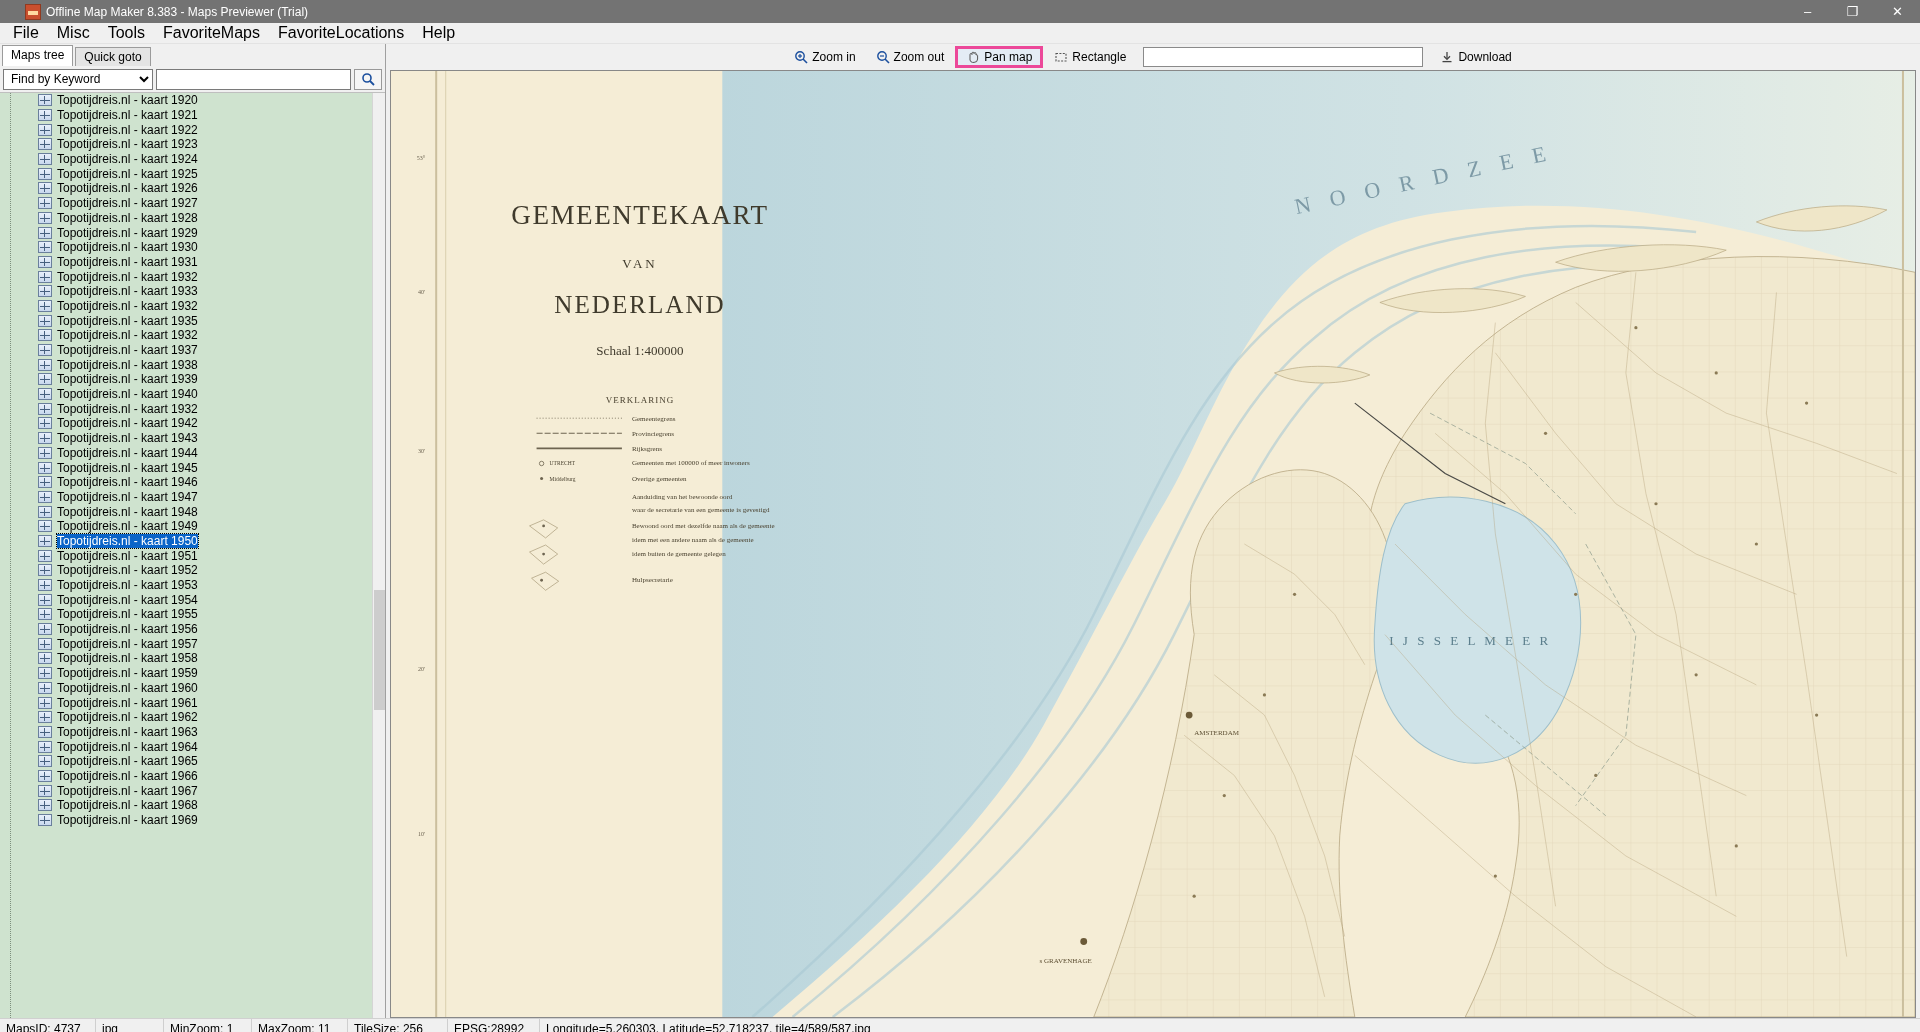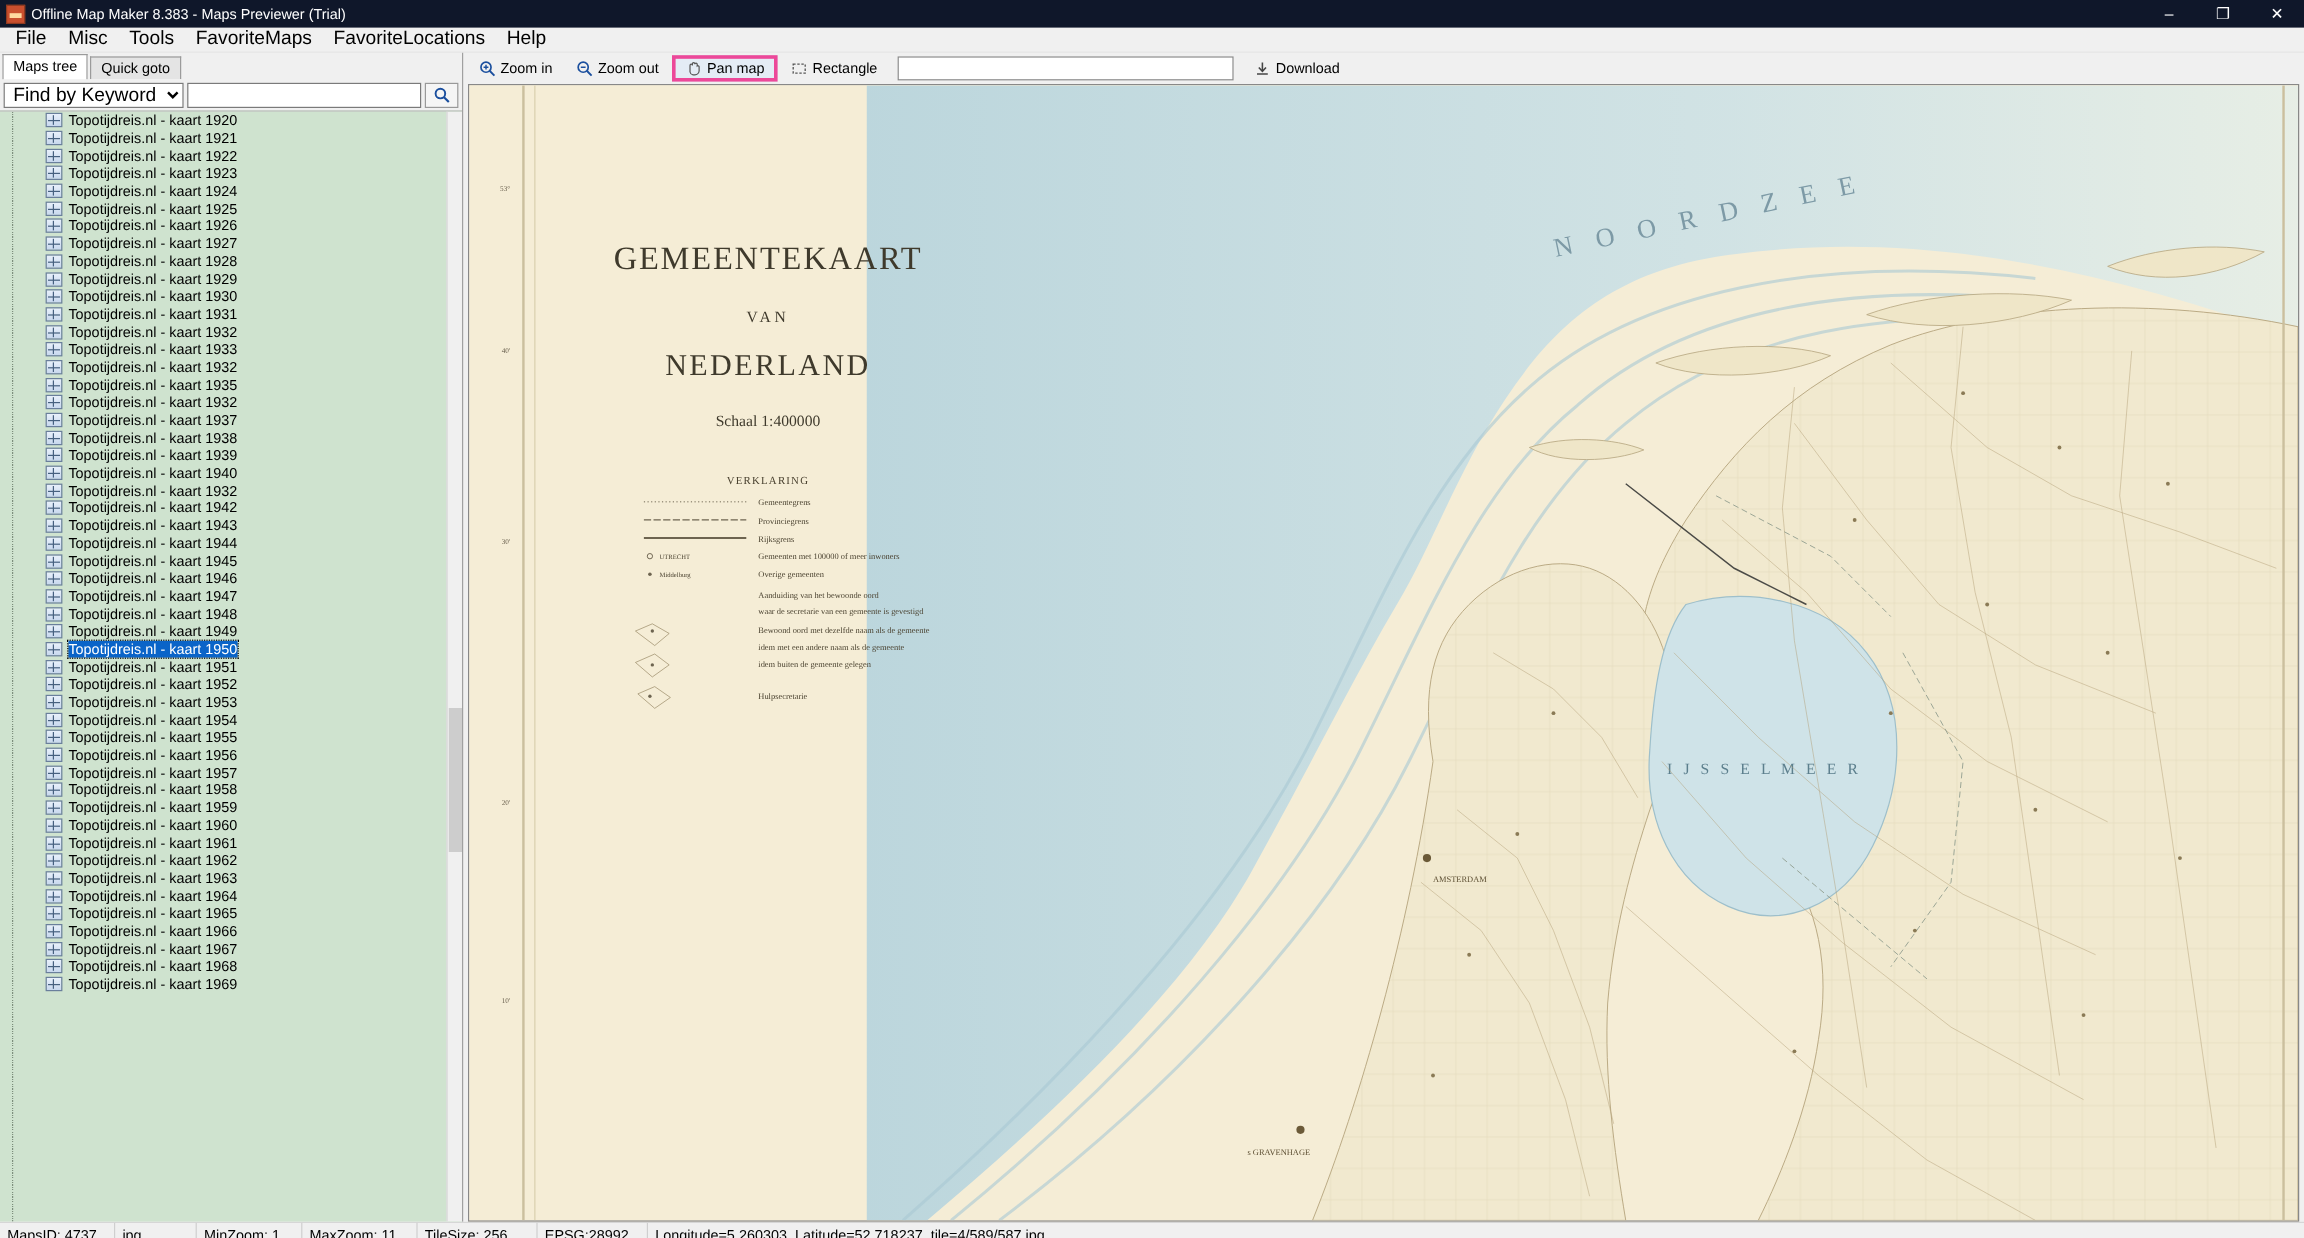--- a/index.html
+++ b/index.html
@@ -8,26 +8,27 @@
     width: 1920px; height: 1032px;
     overflow: hidden;
     font-family: "Liberation Sans", sans-serif;
     font-size: 12px;
     background: #f0f0f0;
   }
 
   
   #titlebar {
     height: 23px;
-    background: #0f172a;
+    background: #737373;
     display: flex;
     align-items: center;
     color: #ffffff;
     font-size: 12px;
     position: relative;
+    padding-left: 20px;
   }
   #titlebar .app-icon {
     width: 16px; height: 16px;
     margin: 0 5px 0 5px;
     background: #c94f2e;
     border: 1px solid #8f3a20;
     position: relative;
     flex: none;
   }
   #titlebar .app-icon::after {
@@ -101,21 +102,21 @@
   #searchbar {
     height: 26px;
     display: flex;
     align-items: center;
     padding: 2px 3px;
     gap: 3px;
     background: #f0f0f0;
   }
   #keyword-select {
     width: 150px; height: 21px;
-    font-size: 16px;
+    font-size: 12px;
     font-family: "Liberation Sans", sans-serif;
     border: 1px solid #7a7a7a;
     background: #ffffff;
     padding-left: 3px;
   }
   #search-input {
     flex: 1; height: 21px;
     border: 1px solid #7a7a7a;
     background: #ffffff;
     font-size: 12px;
@@ -196,20 +197,21 @@
     flex-direction: column;
     background: #f0f0f0;
   }
   #toolbar {
     height: 26px;
     display: flex;
     align-items: center;
     padding: 2px 4px;
     gap: 2px;
     background: #f0f0f0;
+    justify-content: center;
   }
   .tb-btn {
     height: 22px;
     display: flex;
     align-items: center;
     gap: 4px;
     padding: 0 8px;
     font-size: 12px;
     border: 1px solid transparent;
     color: #000;

